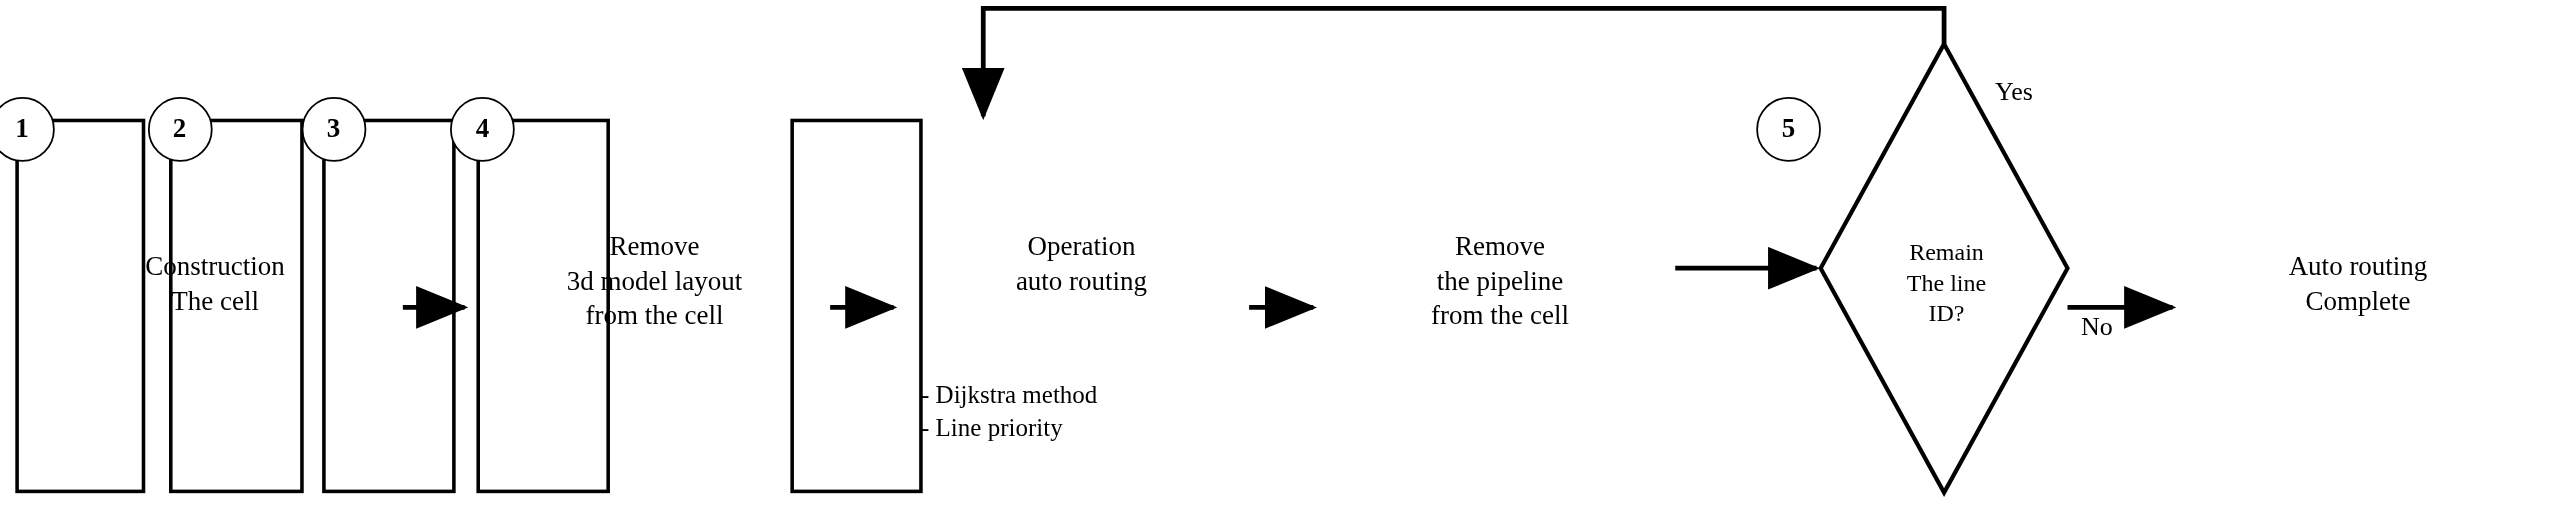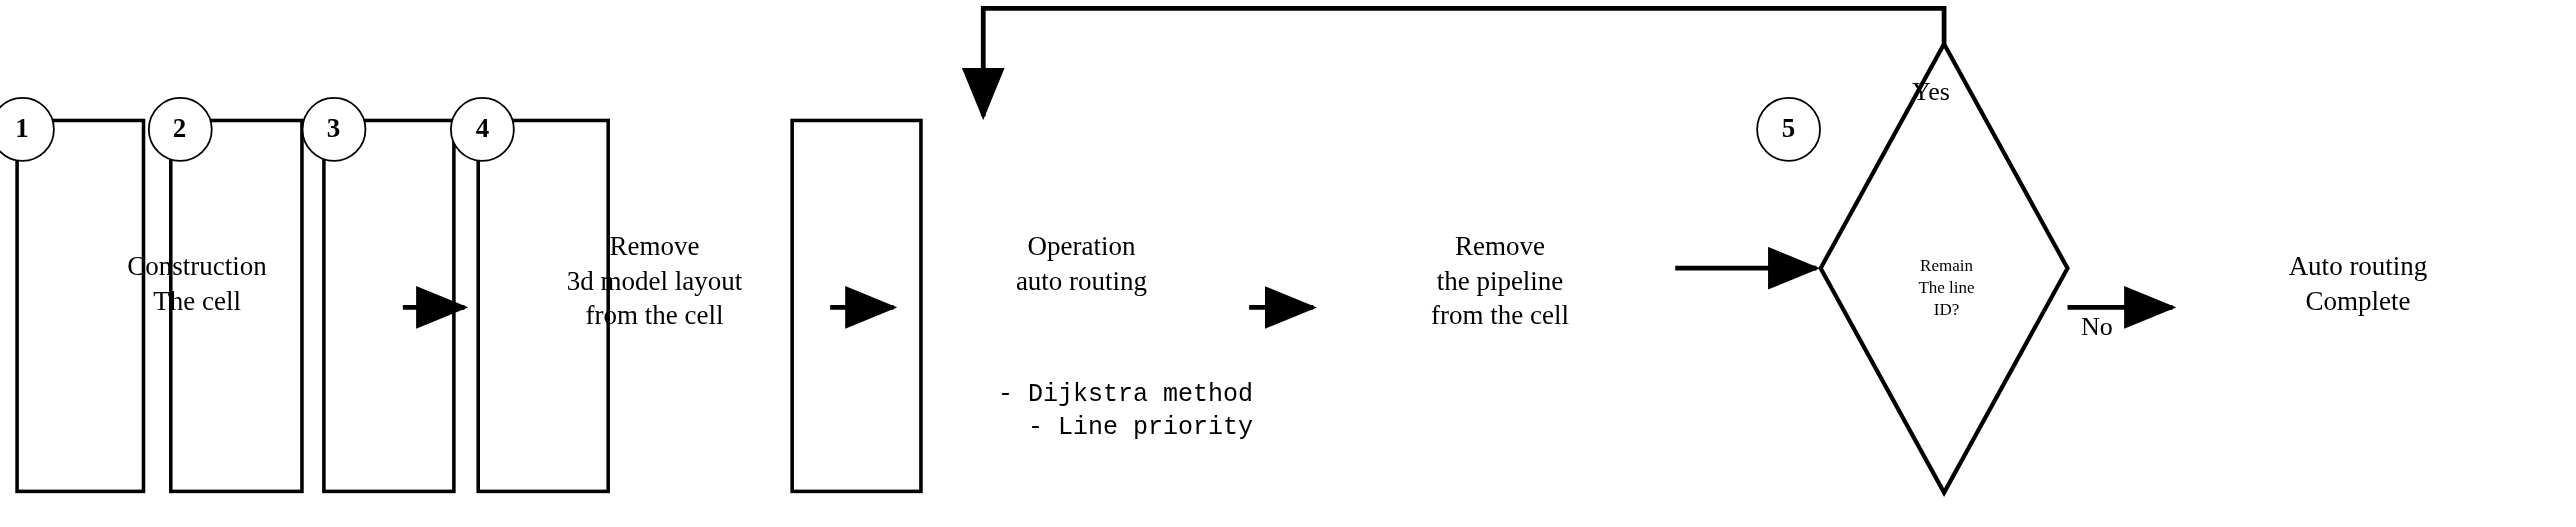--- a/index.html
+++ b/index.html
@@ -30,24 +30,24 @@
     text-align: center;
     line-height: 1.28;
     font-size: 27px;
     font-family: "Liberation Serif", "DejaVu Serif", serif;
     color: #000000;
     white-space: pre-line;
     pointer-events: none;
   }
   .node-sub {
     position: absolute;
-    text-align: right;
+    text-align: left;
     line-height: 1.30;
     font-size: 25px;
-    font-family: Liberation Mono, monospace;
+    font-family: Liberation Serif, serif;
     color: #000000;
     white-space: pre-line;
   }
   .step-badge-label {
     position: absolute;
     width: 51px;
     text-align: center;
     font-size: 27px;
     font-weight: 700;
     font-family: "Liberation Serif", "DejaVu Serif", serif;
@@ -106,40 +106,40 @@
 
     <polyline points="3275,74 3275,14 1656,14 1656,196" fill="none" stroke="#000000" stroke-width="8" marker-end="url(#arrowhead)"></polyline>
   </svg>
 
   <div class="step-badge-label" style="left:-3.6px;  top:113px;">1</div>
   <div class="step-badge-label" style="left:154px; top:113px;">2</div>
   <div class="step-badge-label" style="left:308px; top:113px;">3</div>
   <div class="step-badge-label" style="left:457px; top:113px;">4</div>
   <div class="step-badge-label" style="left:1763px;top:113px;">5</div>
 
-  <div class="node-text" style="left:16.6px;  top:249px; width:361px;">Construction
+  <div class="node-text" style="left:16.6px;  top:249px; width:361px;padding-left:18px;">Construction
 The cell</div>
 
   <div class="node-text" style="left:475px; top:229px; width:359px;">Remove
 3d model layout
 from the cell</div>
 
   <div class="node-text" style="left:902px;top:229px; width:359px;text-align:center;">Operation
 auto routing</div>
   <div class="node-sub" style="left:921px;top:379px; width:332px;">- Dijkstra method
 - Line priority</div>
 
   <div class="node-text" style="left:1322px;top:229px; width:356px;">Remove
 the pipeline
 from the cell</div>
 
-  <div class="node-text" style="left:1829px;top:237px; width:235px; font-size:17px;margin-top:18px;">Remain
+  <div class="node-text" style="left:1829px;top:237px; width:235px; font-size:24px;">Remain
 The line
 ID?</div>
 
   <div class="node-text" style="left:2180px;top:249px; width:356px;">Auto routing
 Complete</div>
 
-  <div class="edge-label" style="left:1912px; top:77px;">Yes</div>
+  <div class="edge-label" style="left:1995px; top:77px;">Yes</div>
   <div class="edge-label" style="left:2081px; top:312px;">No</div>
 
 </div>
 
 
 </body></html>

